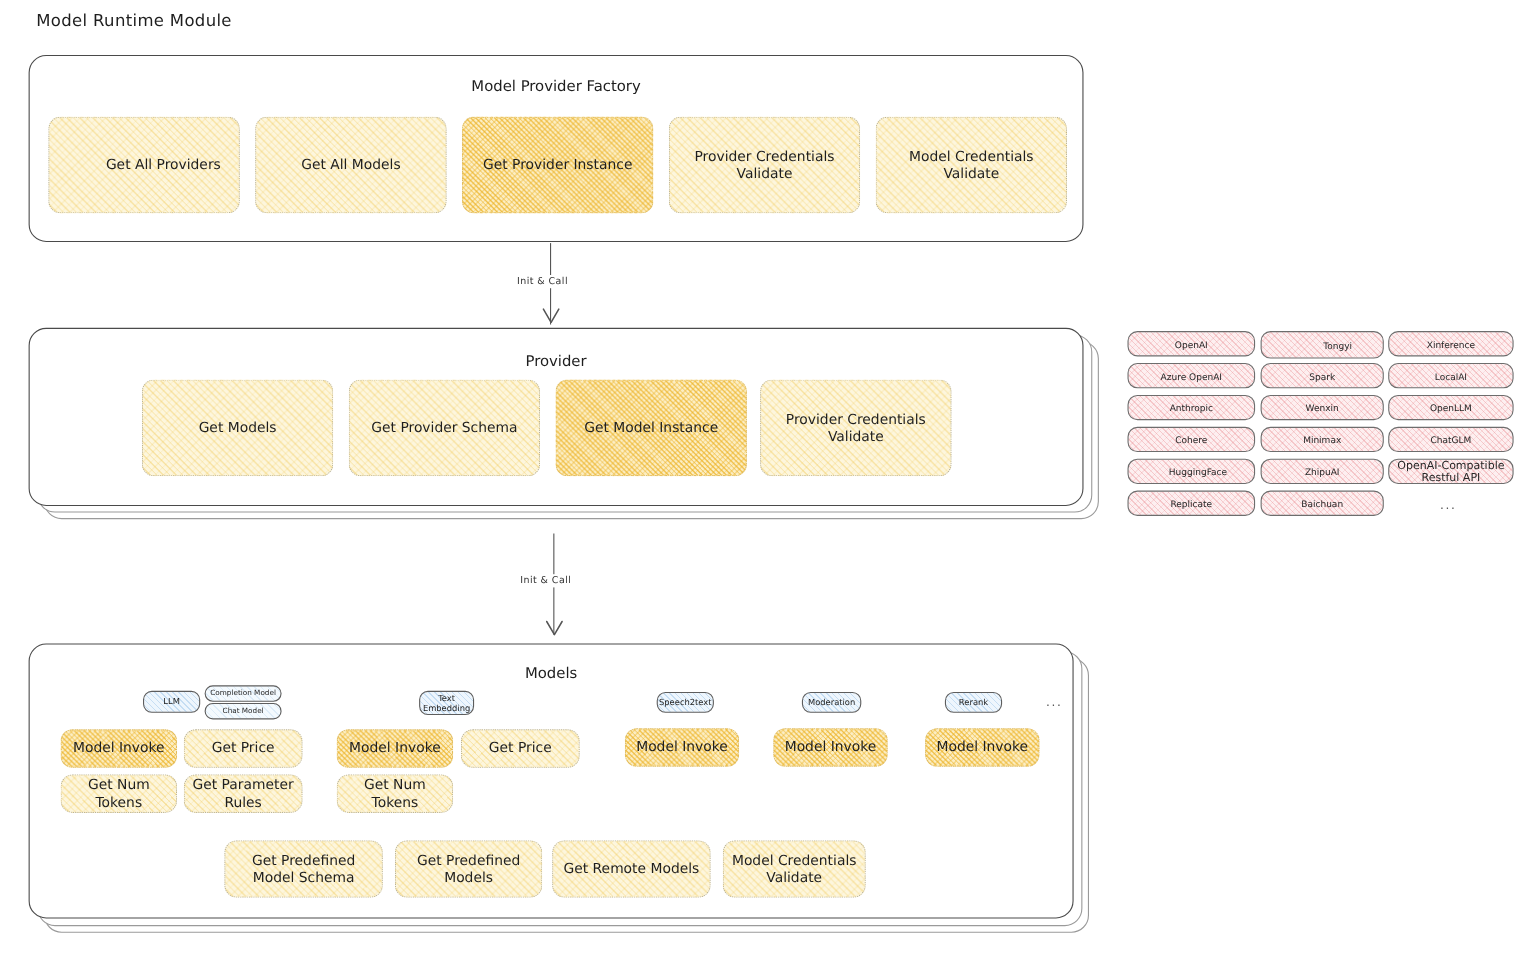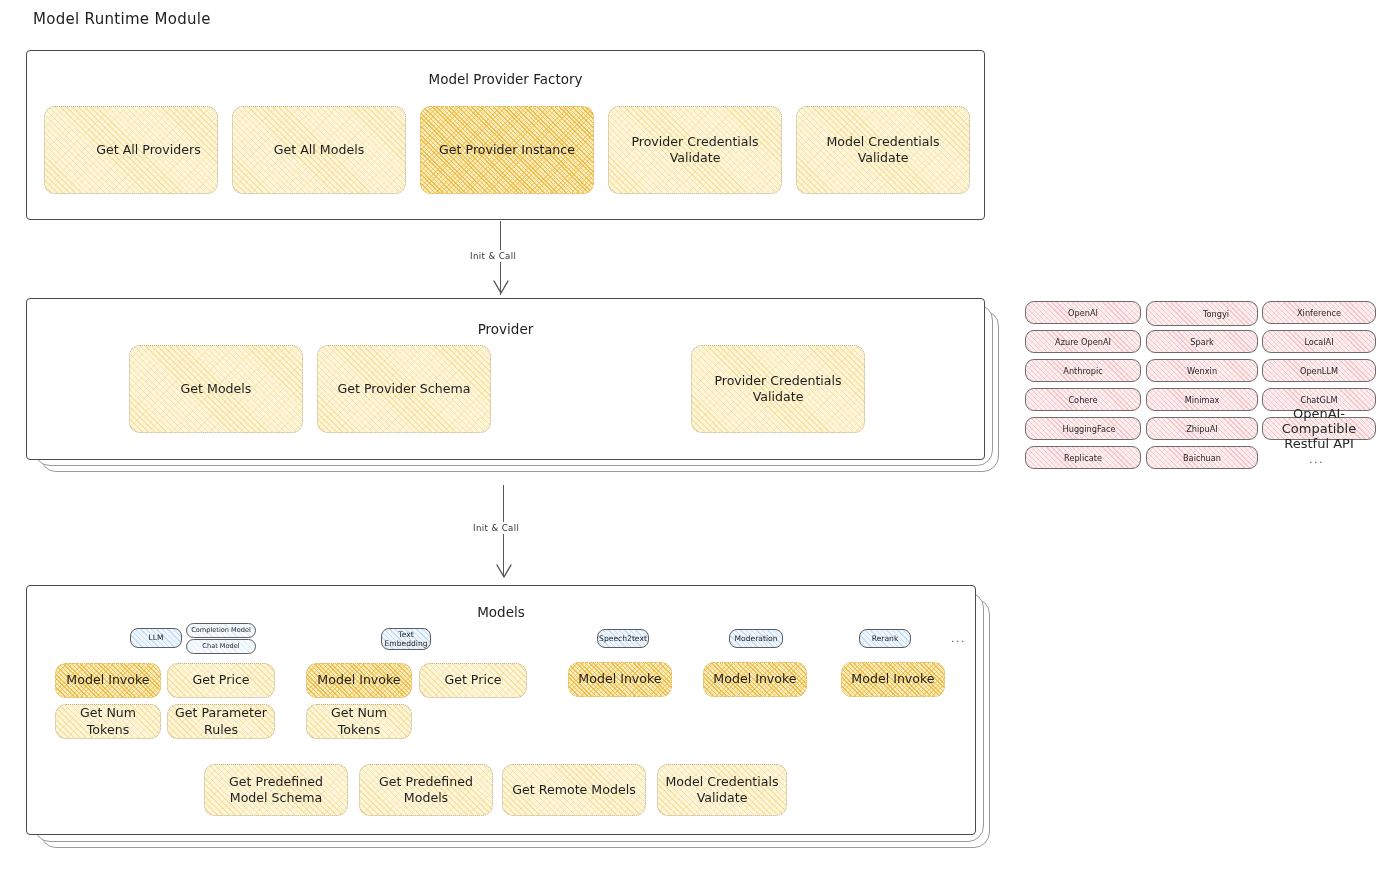--- a/index.html
+++ b/index.html
@@ -20,21 +20,21 @@
     letter-spacing:.3px;
     color:#1e1e1e;
     white-space:nowrap;
   }
 
   
   .panel{
     position:absolute;
     box-sizing:border-box;
     border:1.2px solid #4a4a4a;
-    border-radius:4px;
+    border-radius:16px;
     background:#ffffff;
   }
   .panel-shadowlayer{
     position:absolute;
     box-sizing:border-box;
     border:1.1px solid #9a9a9a;
     border-radius:16px;
     background:#ffffff;
     z-index:0;
   }
@@ -156,20 +156,21 @@
   </svg>
 
   <div class="panel-shadowlayer" style="left:40px;top:310px;width:959px;height:162px;"></div>
   <div class="panel-shadowlayer" style="left:34px;top:304px;width:959px;height:162px;"></div>
   <div class="panel" style="left:26px;top:298px;width:959px;height:162px;">
     <div class="panel-title" style="top:22px;">Provider</div>
   </div>
 
   <div class="chip" style="left:129px;top:345px;width:174px;height:88px;">Get Models</div>
   <div class="chip" style="left:317px;top:345px;width:174px;height:88px;">Get Provider Schema</div>
+  <div class="chip hi" style="left:505px;top:345px;width:174px;height:88px;">Get Model Instance</div>
   <div class="chip" style="left:691px;top:345px;width:174px;height:88px;">Provider Credentials Validate</div>
 
   <div>
 
     <div class="pill" style="left:1025px;top:301px;width:116px;height:23px;">OpenAI</div>
     <div class="pill" style="left:1025px;top:330px;width:116px;height:23px;">Azure OpenAI</div>
     <div class="pill" style="left:1025px;top:359px;width:116px;height:23px;">Anthropic</div>
     <div class="pill" style="left:1025px;top:388px;width:116px;height:23px;">Cohere</div>
     <div class="pill" style="left:1025px;top:417px;width:116px;height:23px;padding-left:12px;">HuggingFace</div>
     <div class="pill" style="left:1025px;top:446px;width:116px;height:23px;">Replicate</div>
@@ -178,21 +179,21 @@
     <div class="pill" style="left:1146px;top:330px;width:112px;height:23px;">Spark</div>
     <div class="pill" style="left:1146px;top:359px;width:112px;height:23px;">Wenxin</div>
     <div class="pill" style="left:1146px;top:388px;width:112px;height:23px;">Minimax</div>
     <div class="pill" style="left:1146px;top:417px;width:112px;height:23px;">ZhipuAI</div>
     <div class="pill" style="left:1146px;top:446px;width:112px;height:23px;">Baichuan</div>
 
     <div class="pill" style="left:1262px;top:301px;width:114px;height:23px;">Xinference</div>
     <div class="pill" style="left:1262px;top:330px;width:114px;height:23px;">LocalAI</div>
     <div class="pill" style="left:1262px;top:359px;width:114px;height:23px;">OpenLLM</div>
     <div class="pill" style="left:1262px;top:388px;width:114px;height:23px;">ChatGLM</div>
-    <div class="pill" style="left:1262px;top:417px;width:114px;height:23px;font-size:13px;">OpenAI-Compatible Restful API</div>
+    <div class="pill" style="left:1262px;top:417px;width:114px;height:23px;font-size:10px;">OpenAI-Compatible Restful API</div>
     <div class="ellipsis" style="left:1309px;top:453px;">...</div>
   </div>
 
   <div class="arrow-line" style="left:503px;top:485px;height:92px;"></div>
   <div class="arrow-label" style="left:469px;top:522px;">Init &amp; Call</div>
   <svg class="arrow-head" style="left:494px;top:562px;" width="20" height="18" viewBox="0 0 20 18">
     <path d="M3 3 L10 15 L17 3" fill="none" stroke="#555" stroke-width="1.4" stroke-linecap="round" stroke-linejoin="round"></path>
   </svg>
 
   <div class="panel-shadowlayer" style="left:40px;top:598px;width:950px;height:250px;"></div>

